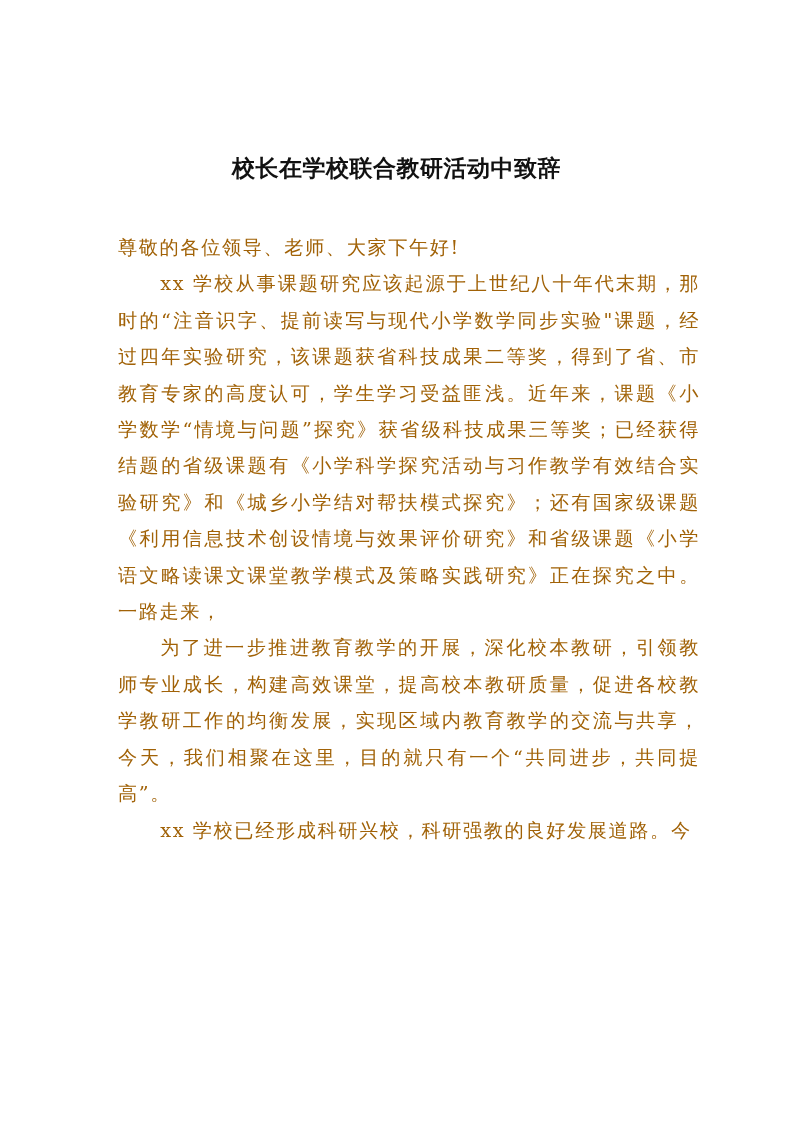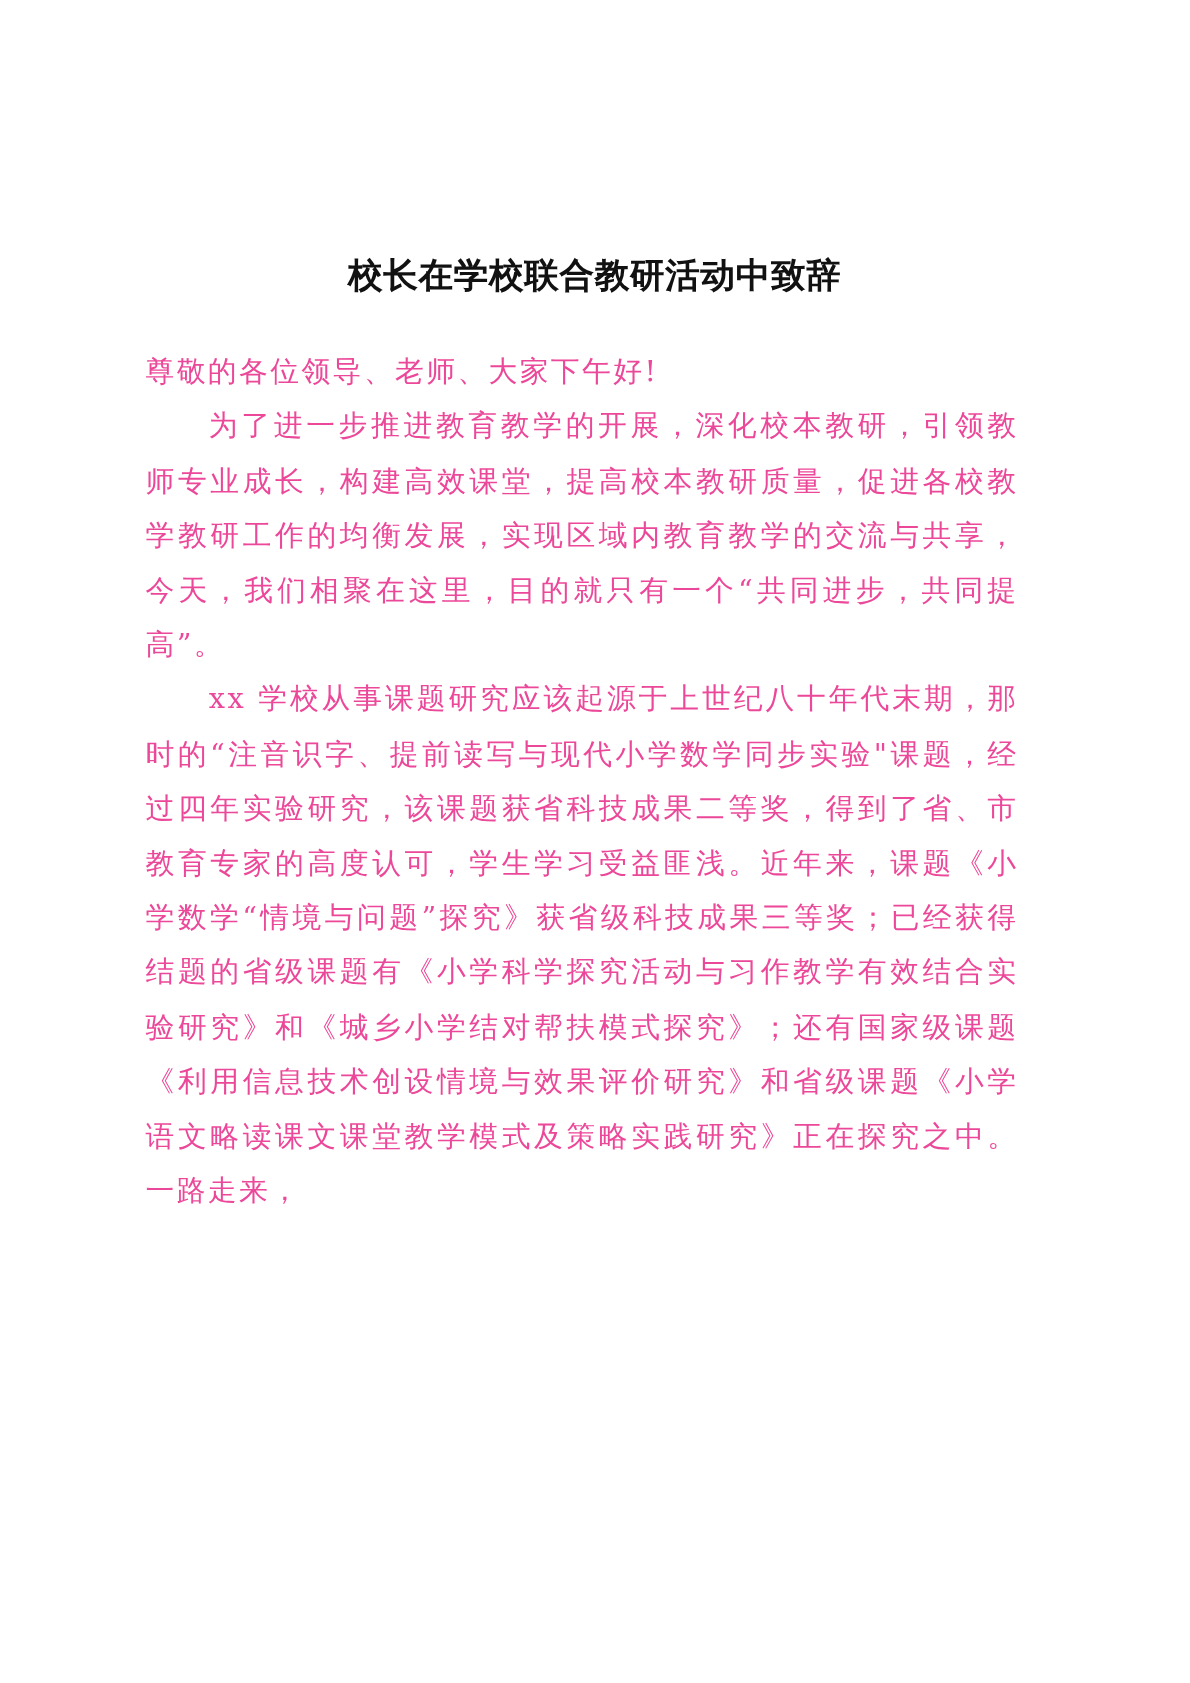--- a/index.html
+++ b/index.html
@@ -19,53 +19,54 @@
       position: absolute;
       left: 0; top: 0;
       width: 793px;
       height: 1122px;
       background: #ffffff;
     }
     .title {
       position: absolute;
       left: 0;
       width: 793px;
-      top: 168px;
+      top: 152px;
       text-align: center;
       font-family: "DejaVu Sans", "Liberation Sans", sans-serif;
       font-weight: bold;
       font-size: 23px;
       letter-spacing: 0.5px;
       color: #111111;
       line-height: 32px;
     }
     .body {
       position: absolute;
-      left: 97px;
+      left: 118px;
       top: 230px;
       width: 582px;
       font-size: 19.2px;
       line-height: 36.4px;
       text-align: justify;
       text-justify: inter-character;
       letter-spacing: 1.6px;
-      color: #ec4899;
+      color: #a16207;
     }
     .para {
       margin: 0;
       padding: 0;
     }
     .indent {
       text-indent: 2.2em;
     }
   </style>
 </head>
 <body>
 
 <div class="page">
   <div class="title">校长在学校联合教研活动中致辞</div>
 
   <div class="body">
     <p class="para">尊敬的各位领导、老师、大家下午好!</p>
+    <p class="para indent">xx 学校从事课题研究应该起源于上世纪八十年代末期，那时的“注音识字、提前读写与现代小学数学同步实验"课题，经过四年实验研究，该课题获省科技成果二等奖，得到了省、市教育专家的高度认可，学生学习受益匪浅。近年来，课题《小学数学“情境与问题”探究》获省级科技成果三等奖；已经获得结题的省级课题有《小学科学探究活动与习作教学有效结合实验研究》和《城乡小学结对帮扶模式探究》；还有国家级课题《利用信息技术创设情境与效果评价研究》和省级课题《小学语文略读课文课堂教学模式及策略实践研究》正在探究之中。一路走来，</p>
     <p class="para indent">为了进一步推进教育教学的开展，深化校本教研，引领教师专业成长，构建高效课堂，提高校本教研质量，促进各校教学教研工作的均衡发展，实现区域内教育教学的交流与共享，今天，我们相聚在这里，目的就只有一个“共同进步，共同提高”。</p>
-    <p class="para indent">xx 学校从事课题研究应该起源于上世纪八十年代末期，那时的“注音识字、提前读写与现代小学数学同步实验"课题，经过四年实验研究，该课题获省科技成果二等奖，得到了省、市教育专家的高度认可，学生学习受益匪浅。近年来，课题《小学数学“情境与问题”探究》获省级科技成果三等奖；已经获得结题的省级课题有《小学科学探究活动与习作教学有效结合实验研究》和《城乡小学结对帮扶模式探究》；还有国家级课题《利用信息技术创设情境与效果评价研究》和省级课题《小学语文略读课文课堂教学模式及策略实践研究》正在探究之中。一路走来，</p>
+    <p class="para indent">xx 学校已经形成科研兴校，科研强教的良好发展道路。今</p>
   </div>
 </div>
 
 </body></html>

